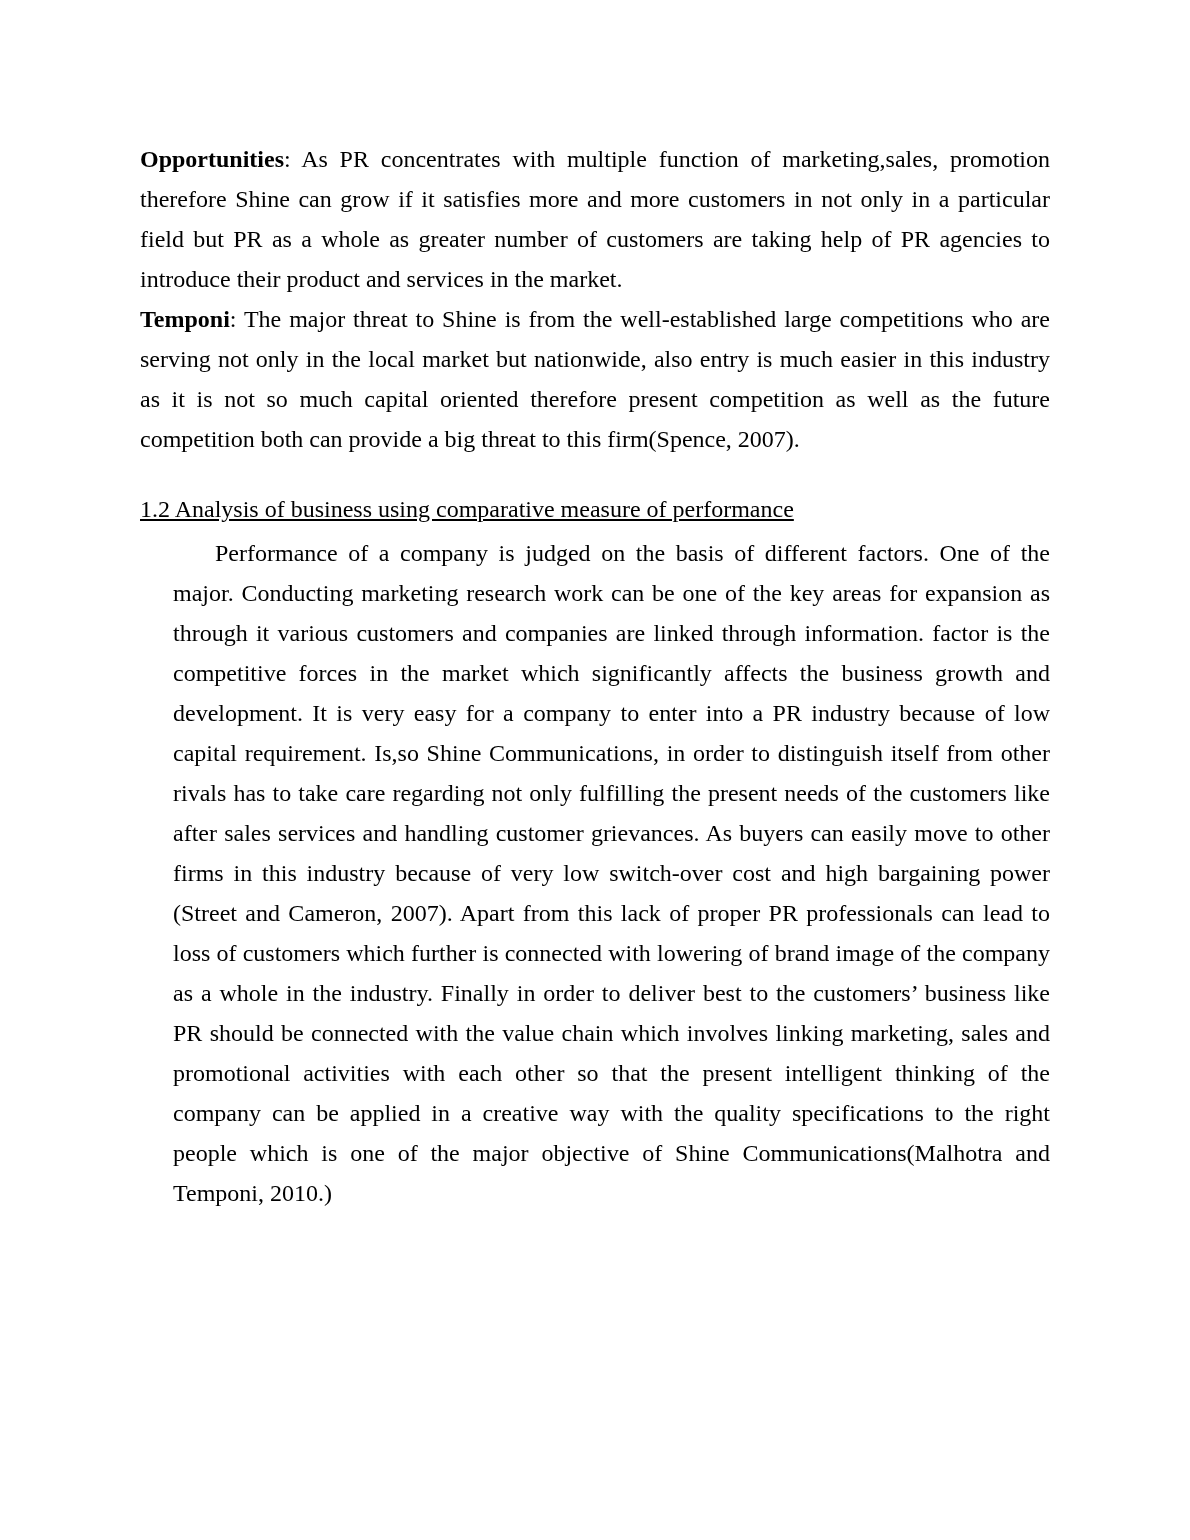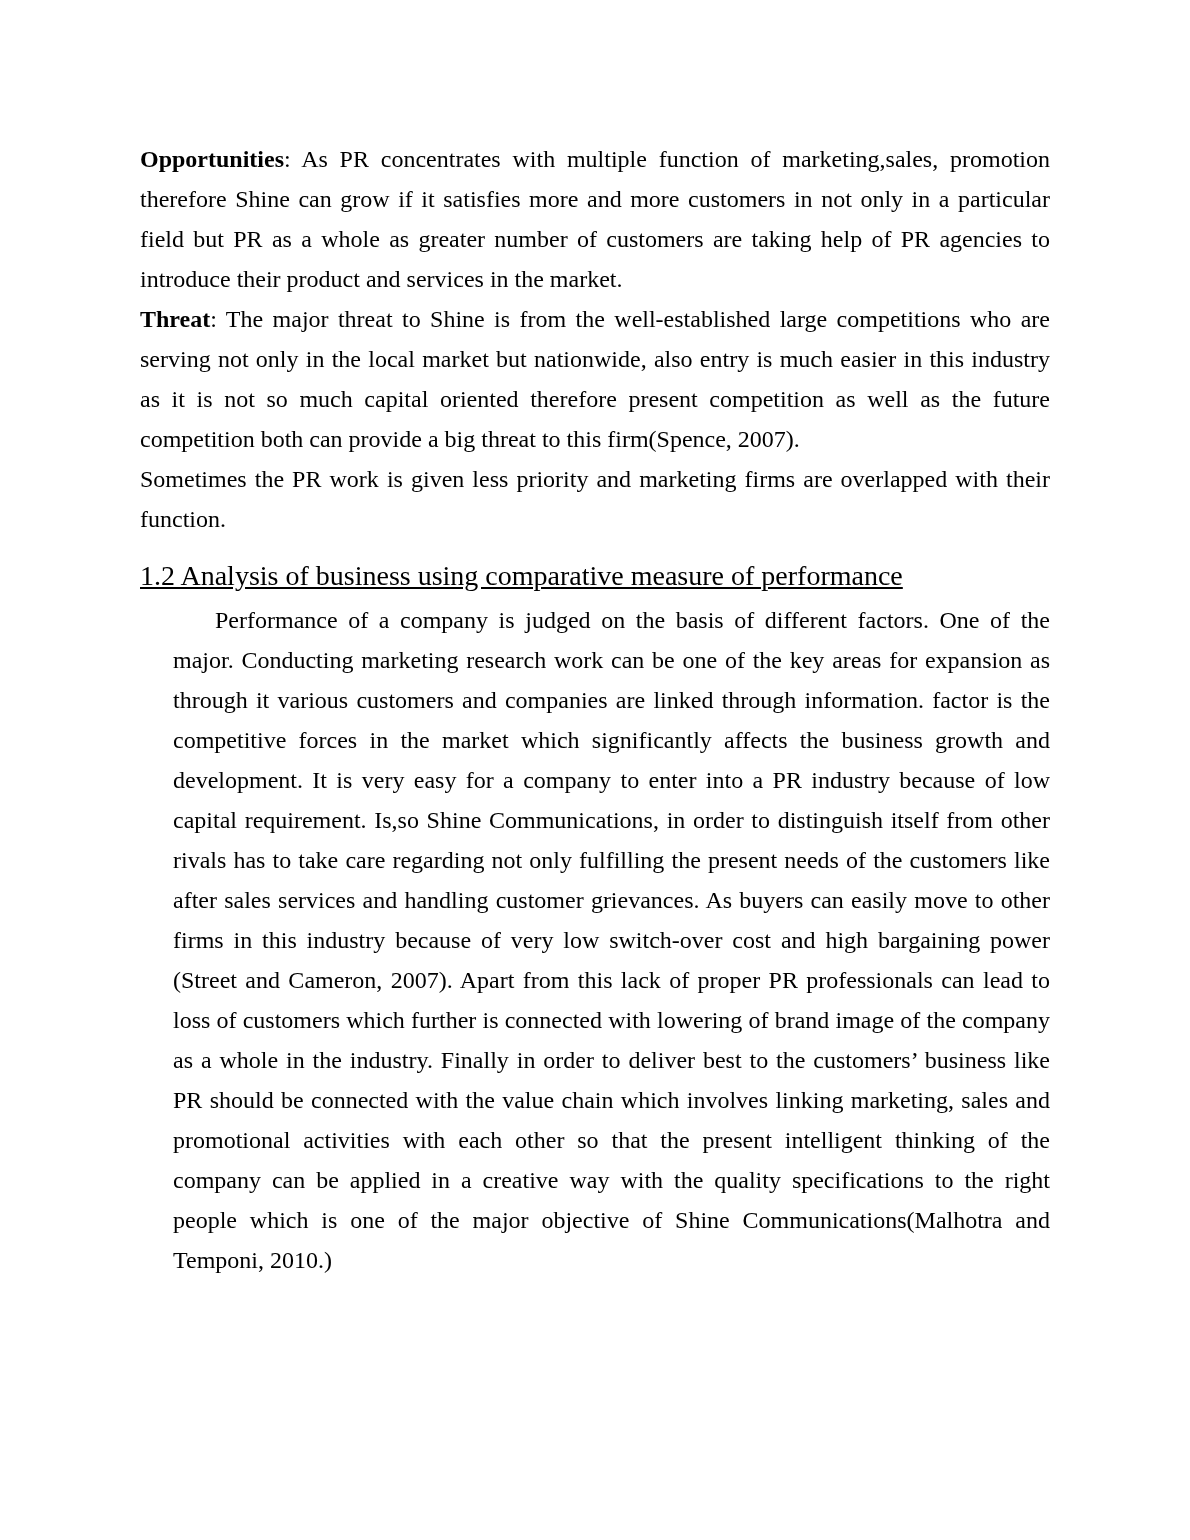--- a/index.html
+++ b/index.html
@@ -24,40 +24,39 @@
     color: #000000;
   }
   .para {
     margin: 0;
     text-align: justify;
   }
   .para strong {
     font-weight: bold;
   }
   .heading {
-    margin: 17px 0 4px 0;
+    margin: 30px 0 4px 0;
     text-align: left;
     text-decoration: underline;
     font-weight: normal;
-    font-size: 28px;
+    font-size: 24px;
     line-height: 40px;
   }
   .indent-first {
     text-indent: 42px;
     margin-left: 33px;
   }
 </style>
 </head>
 <body>
 
 <div class="page">
 
   <p class="para"><strong>Opportunities</strong><span>: As PR concentrates with multiple function of marketing,sales, promotion therefore Shine can grow if it satisfies more and more customers in not only in a particular field but PR as a whole as greater number of customers are taking help of PR agencies to introduce their product and services in the market.</span></p>
 
-  <p class="para"><strong>Threat</strong><span>: The major threat to Shine is from the well-established large competitions who are serving not only in the local market but nationwide, also entry is much easier in this industry as it is not so much capital oriented therefore present competition as well as the future competition both can provide a big threat to this firm(Spence, 2007).</span></p>
+  <p class="para"><strong>Temponi</strong><span>: The major threat to Shine is from the well-established large competitions who are serving not only in the local market but nationwide, also entry is much easier in this industry as it is not so much capital oriented therefore present competition as well as the future competition both can provide a big threat to this firm(Spence, 2007).</span></p>
 
-  <p class="para"><span>Sometimes the PR work is given less priority and marketing firms are overlapped with their function.</span></p>
 
   <h2 class="heading">1.2 Analysis of business using comparative measure of performance</h2>
 
   <p class="para indent-first"><span>Performance of a company is judged on the basis of different factors. One of the major. Conducting marketing research work can be one of the key areas for expansion as through it various customers and companies are linked through information. factor is the competitive forces in the market which significantly affects the business growth and development. It is very easy for a company to enter into a PR industry because of low capital requirement. Is,so Shine Communications, in order to distinguish itself from other rivals has to take care regarding not only fulfilling the present needs of the customers like after sales services and handling customer grievances. As buyers can easily move to other firms in this industry because of very low switch-over cost and high bargaining power (Street and Cameron, 2007). Apart from this lack of proper PR professionals can lead to loss of customers which further is connected with lowering of brand image of the company as a whole in the industry. Finally in order to deliver best to the customers’ business like PR should be connected with the value chain which involves linking marketing, sales and promotional activities with each other so that the present intelligent thinking of the company can be applied in a creative way with the quality specifications to the right people which is one of the major objective of Shine Communications(Malhotra and Temponi, 2010.)</span></p>
 
 </div>
 
 </body></html>

